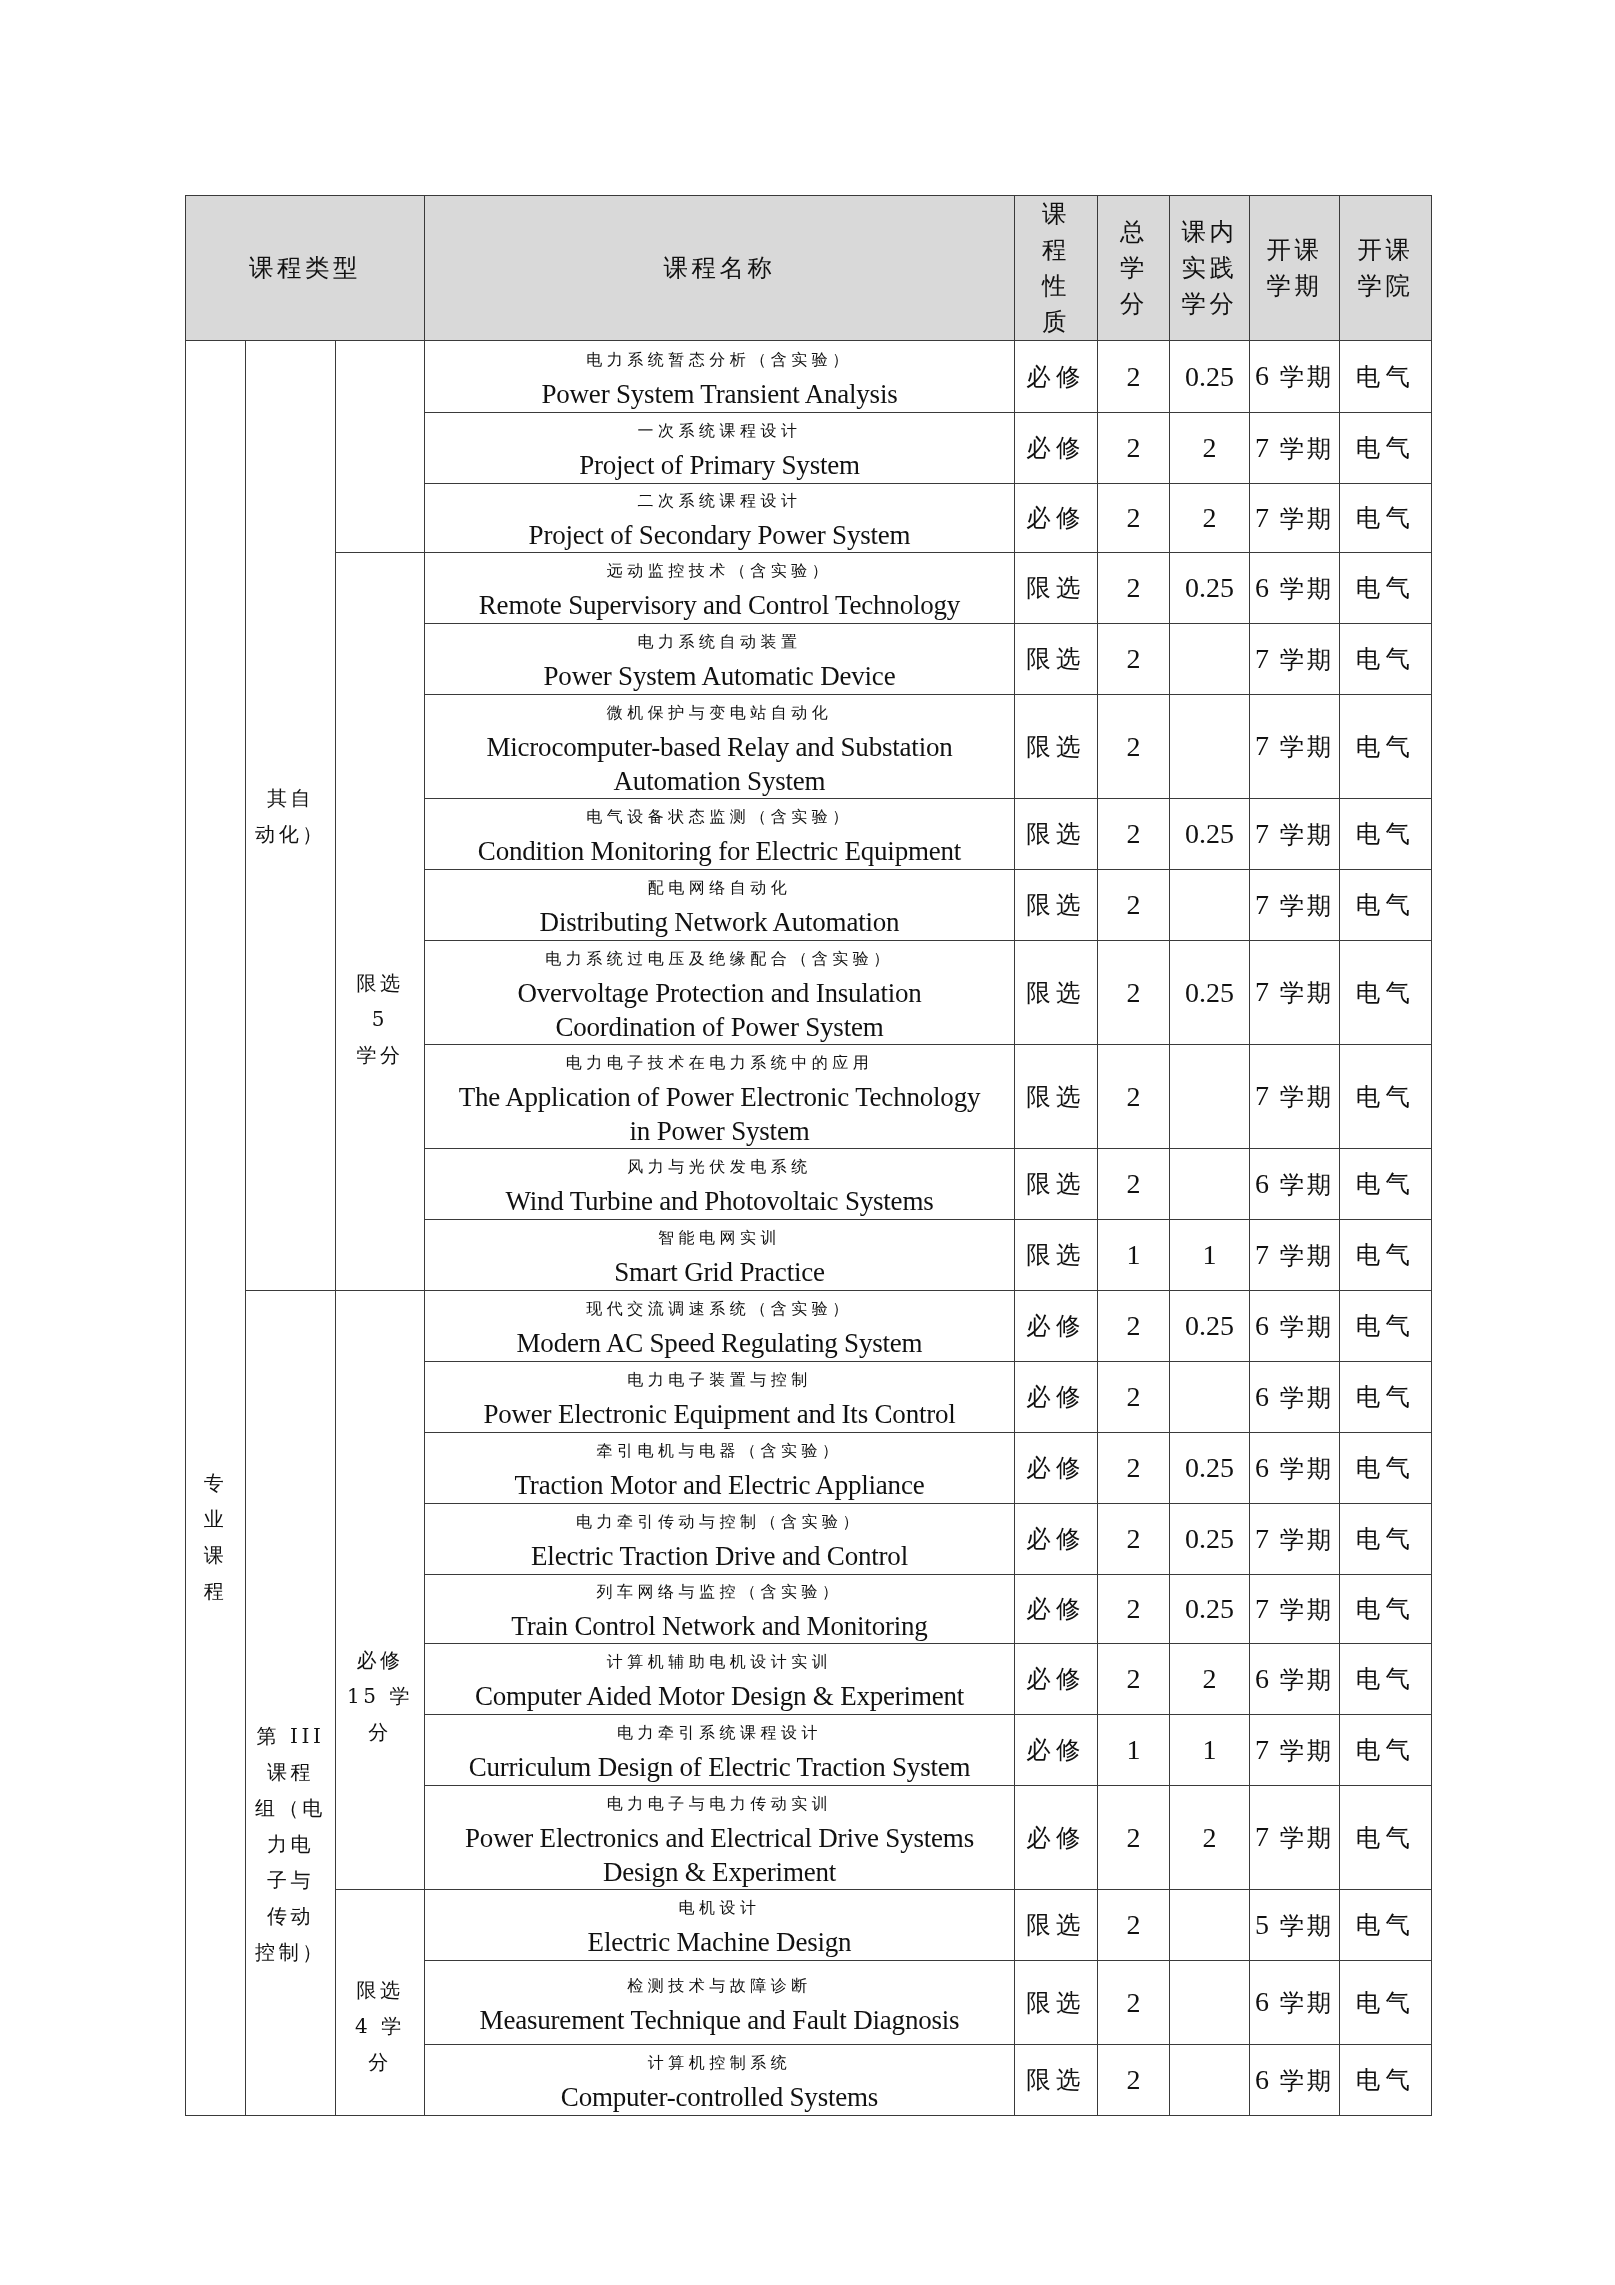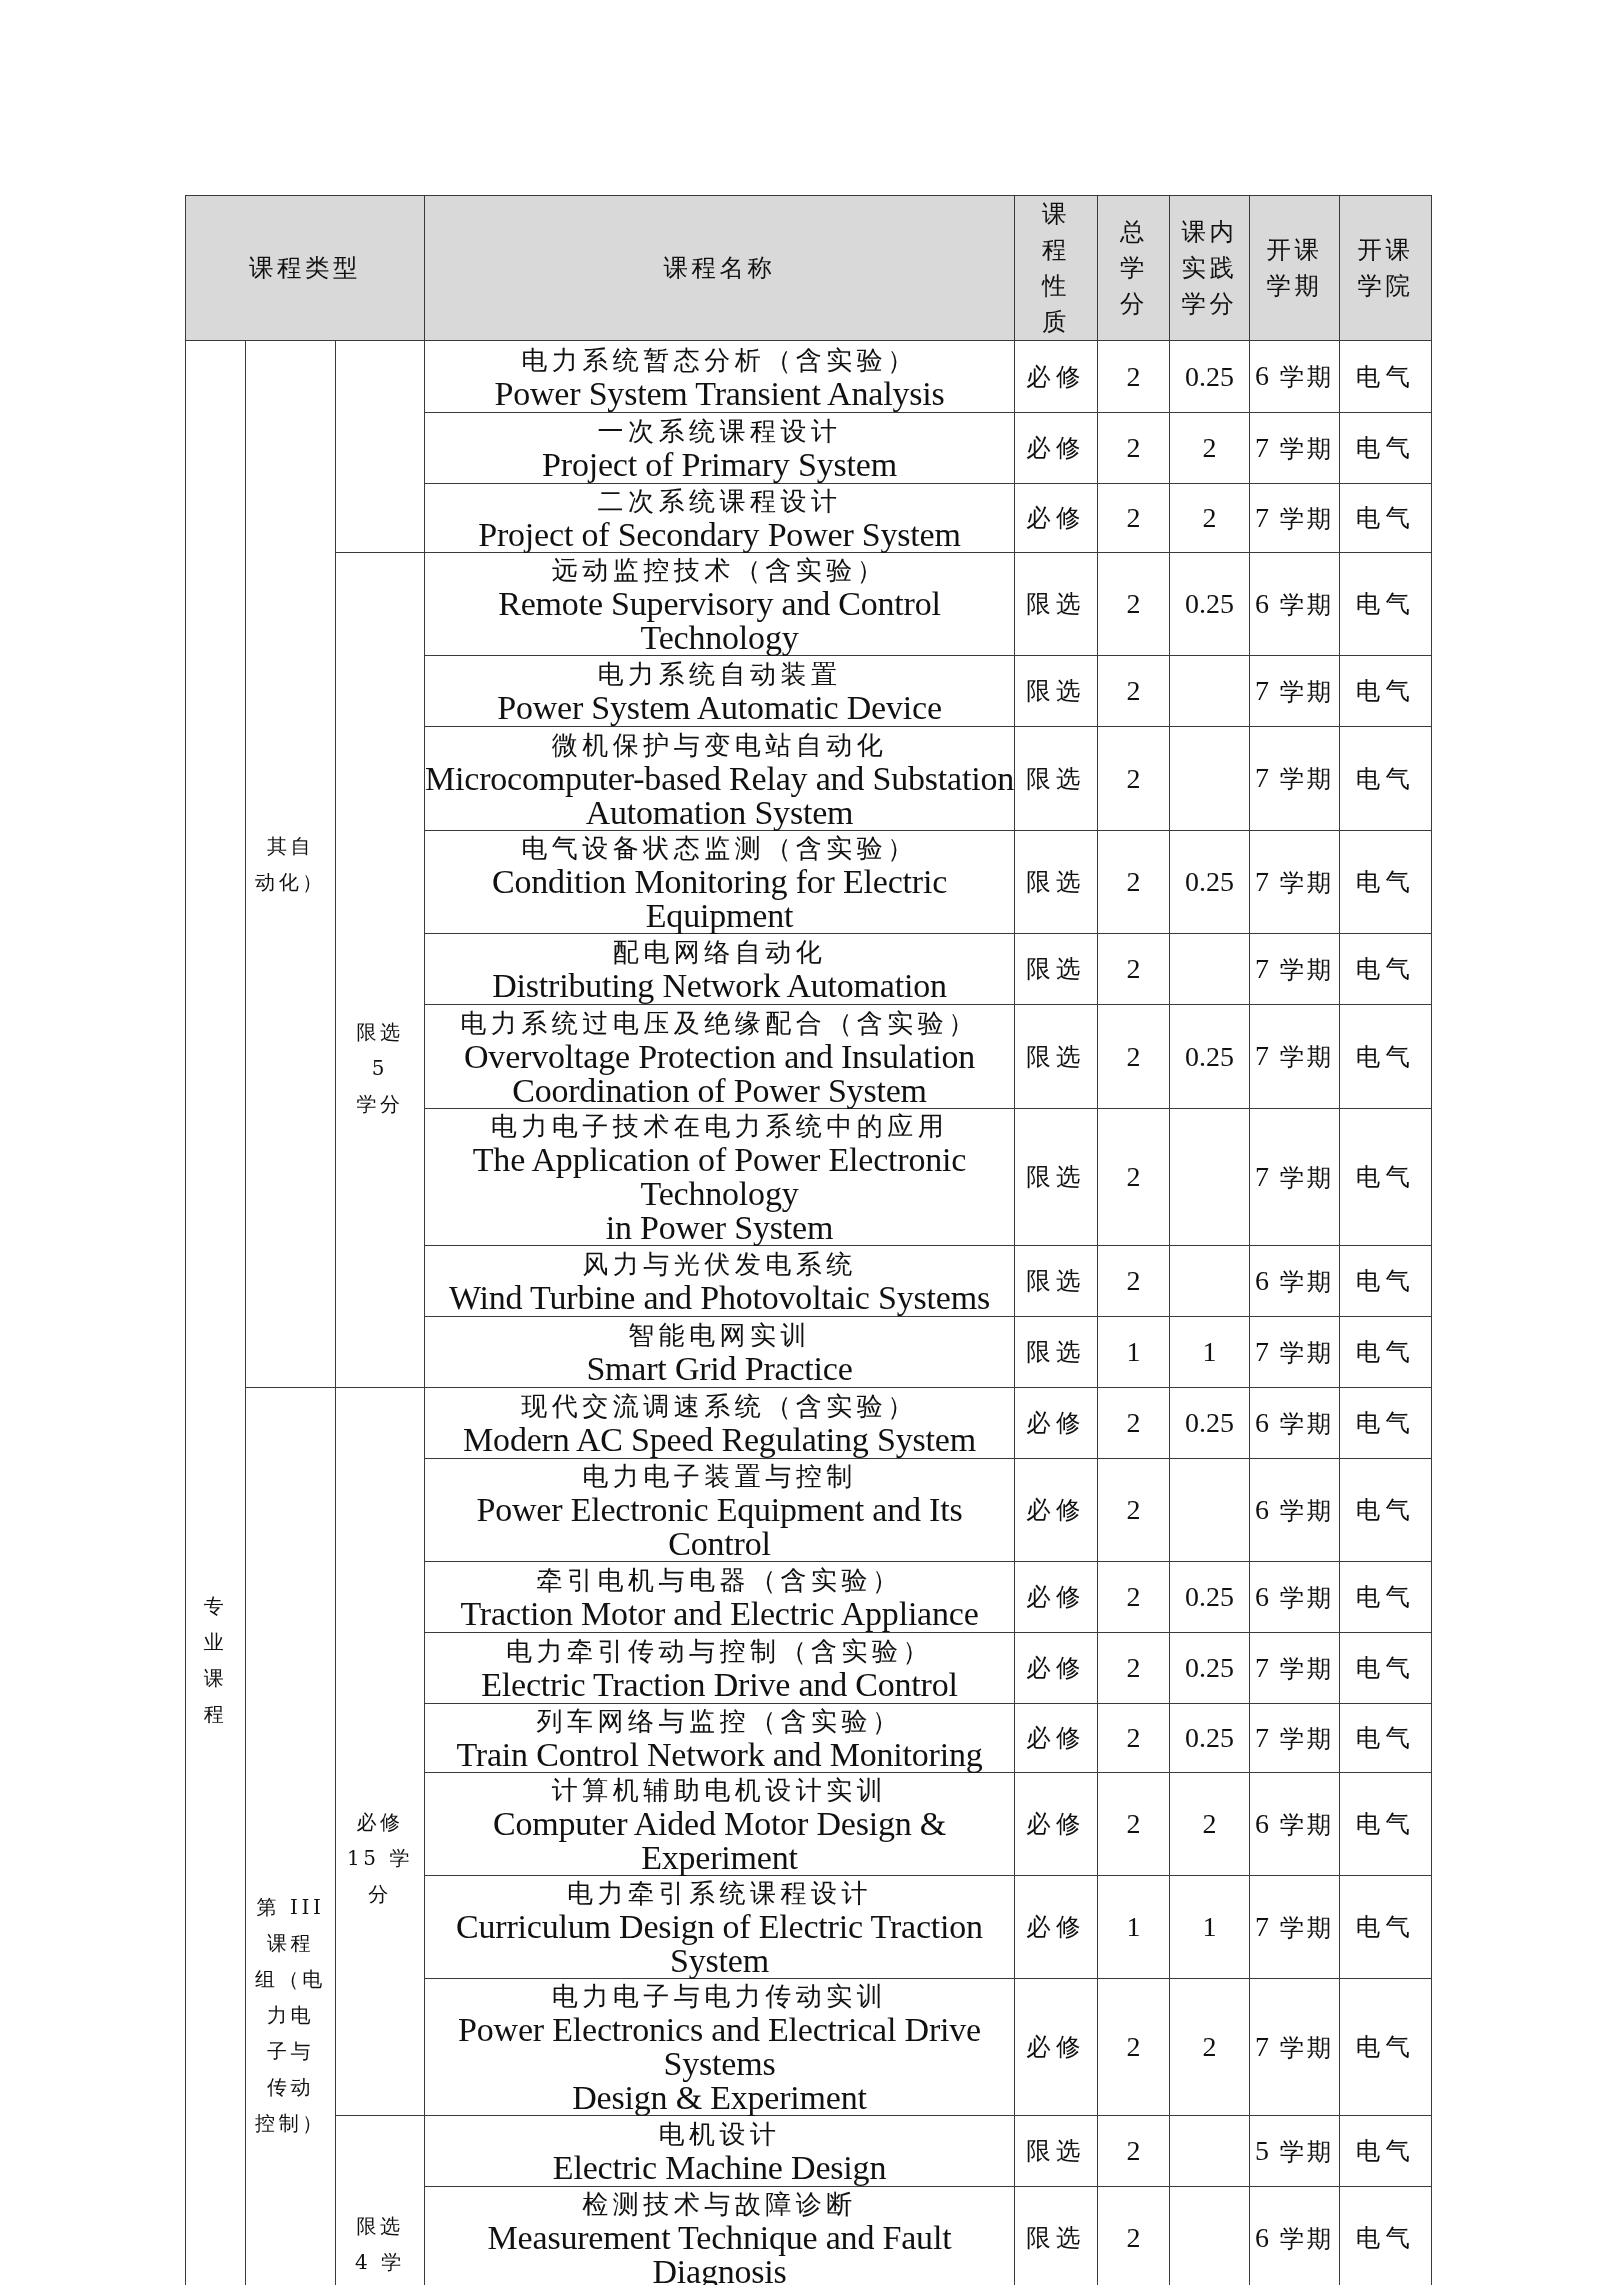--- a/index.html
+++ b/index.html
@@ -10,22 +10,22 @@
     border-collapse: collapse; table-layout: fixed;
     width: 1247px;
   }
   table.course-table td, table.course-table th {
     border: 1.8px solid #3a3a3a; padding: 0; vertical-align: middle;
     text-align: center; font-weight: normal;
   }
   th { background: #d9d9d9; font-size: 24.4px; line-height: 36px; letter-spacing: 3.6px; }
   td { font-size: 24.4px; }
   td.name { text-align: left; padding-left: 7.2px; line-height: 34px; }
-  .cn { font-size: 26px; letter-spacing: 4.5px; display: block; }
-  .en { font-family: "Liberation Serif", serif; font-size: 34px; display: block; letter-spacing: -0.2px; }
+  .cn { font-size: 16px; letter-spacing: 4.5px; display: block; }
+  .en { font-family: "Liberation Serif", serif; font-size: 27px; display: block; letter-spacing: -0.2px; }
   td.num { font-family: "Liberation Serif", serif; font-size: 28px; }
   td.nature, td.college { letter-spacing: 5.4px; font-size: 24.4px; }
   td.term { font-size: 24.4px; letter-spacing: 2.7px; }
   td.term .n { font-family: "Liberation Serif", serif; font-size: 28px; letter-spacing: 1.8px; }
   .vtext { font-size: 20px; line-height: 36px; letter-spacing: 3.6px; }
   td.group-cat { vertical-align: top; }
   td.group-cat .vtext { padding-top: 618px; }
   td.group-sub1 { vertical-align: top; }
   td.group-sub1 .vtext { padding-top: 0px; line-height: 36px; }
   td.group-sub3 { vertical-align: top; }

